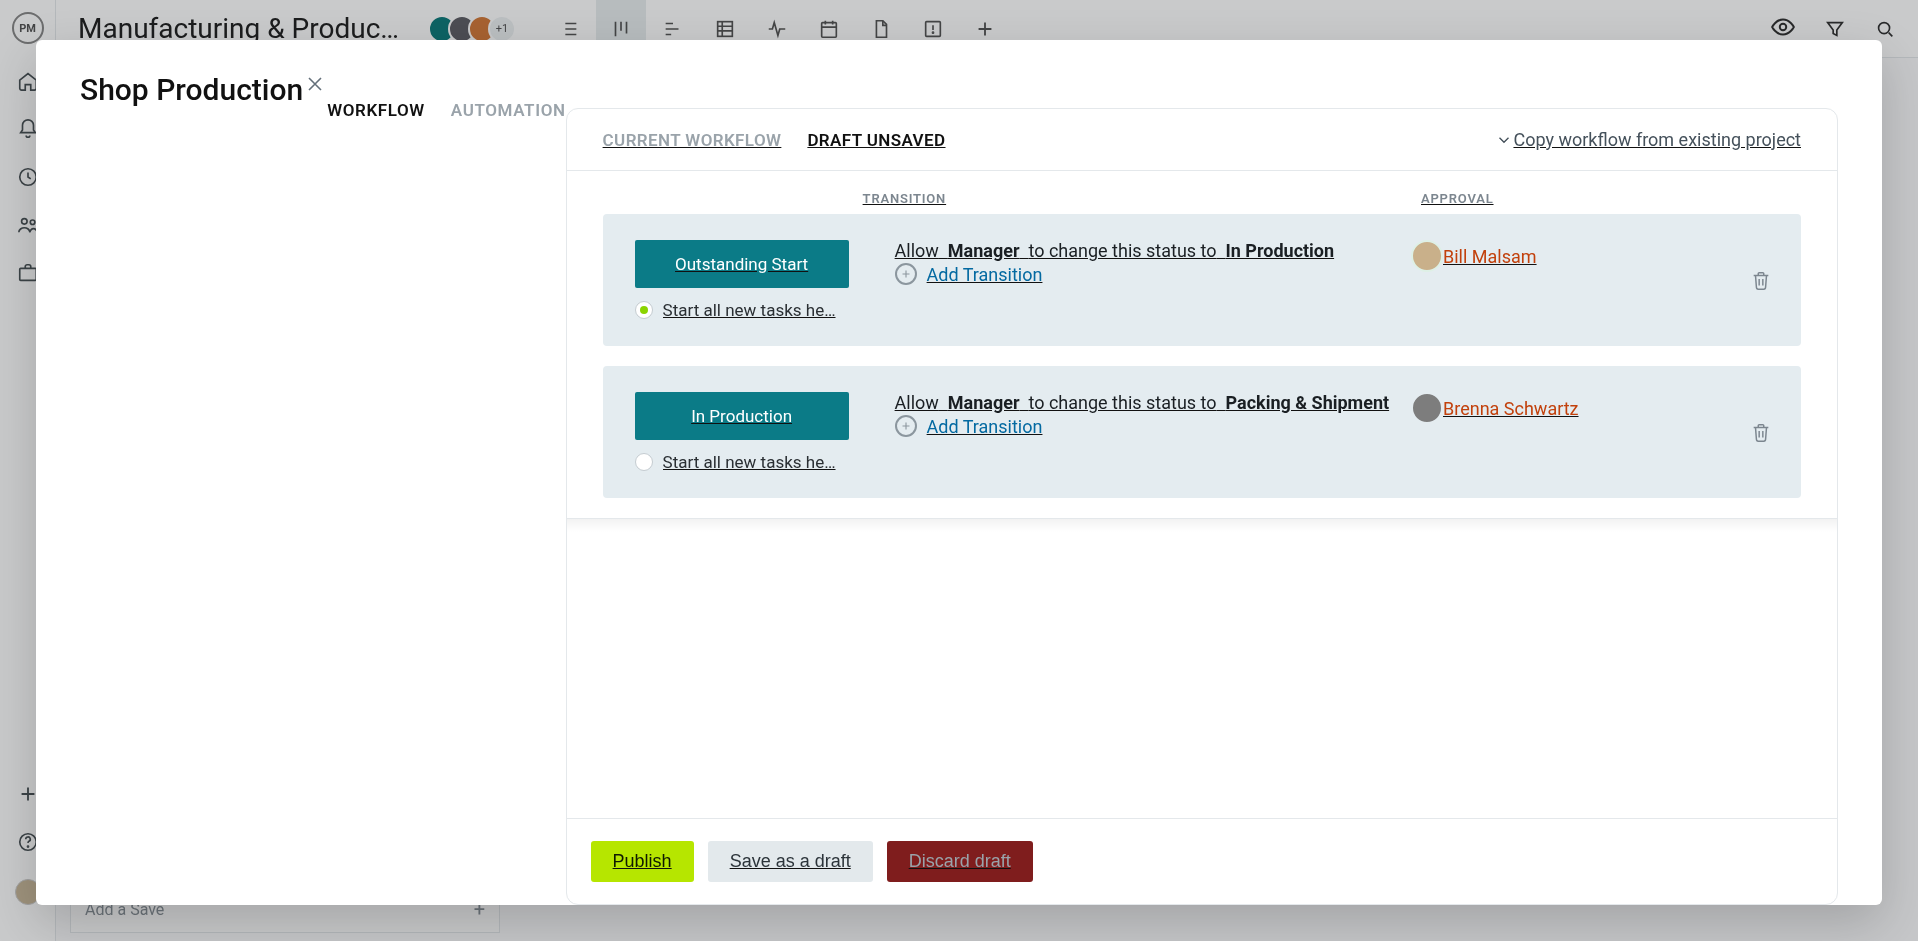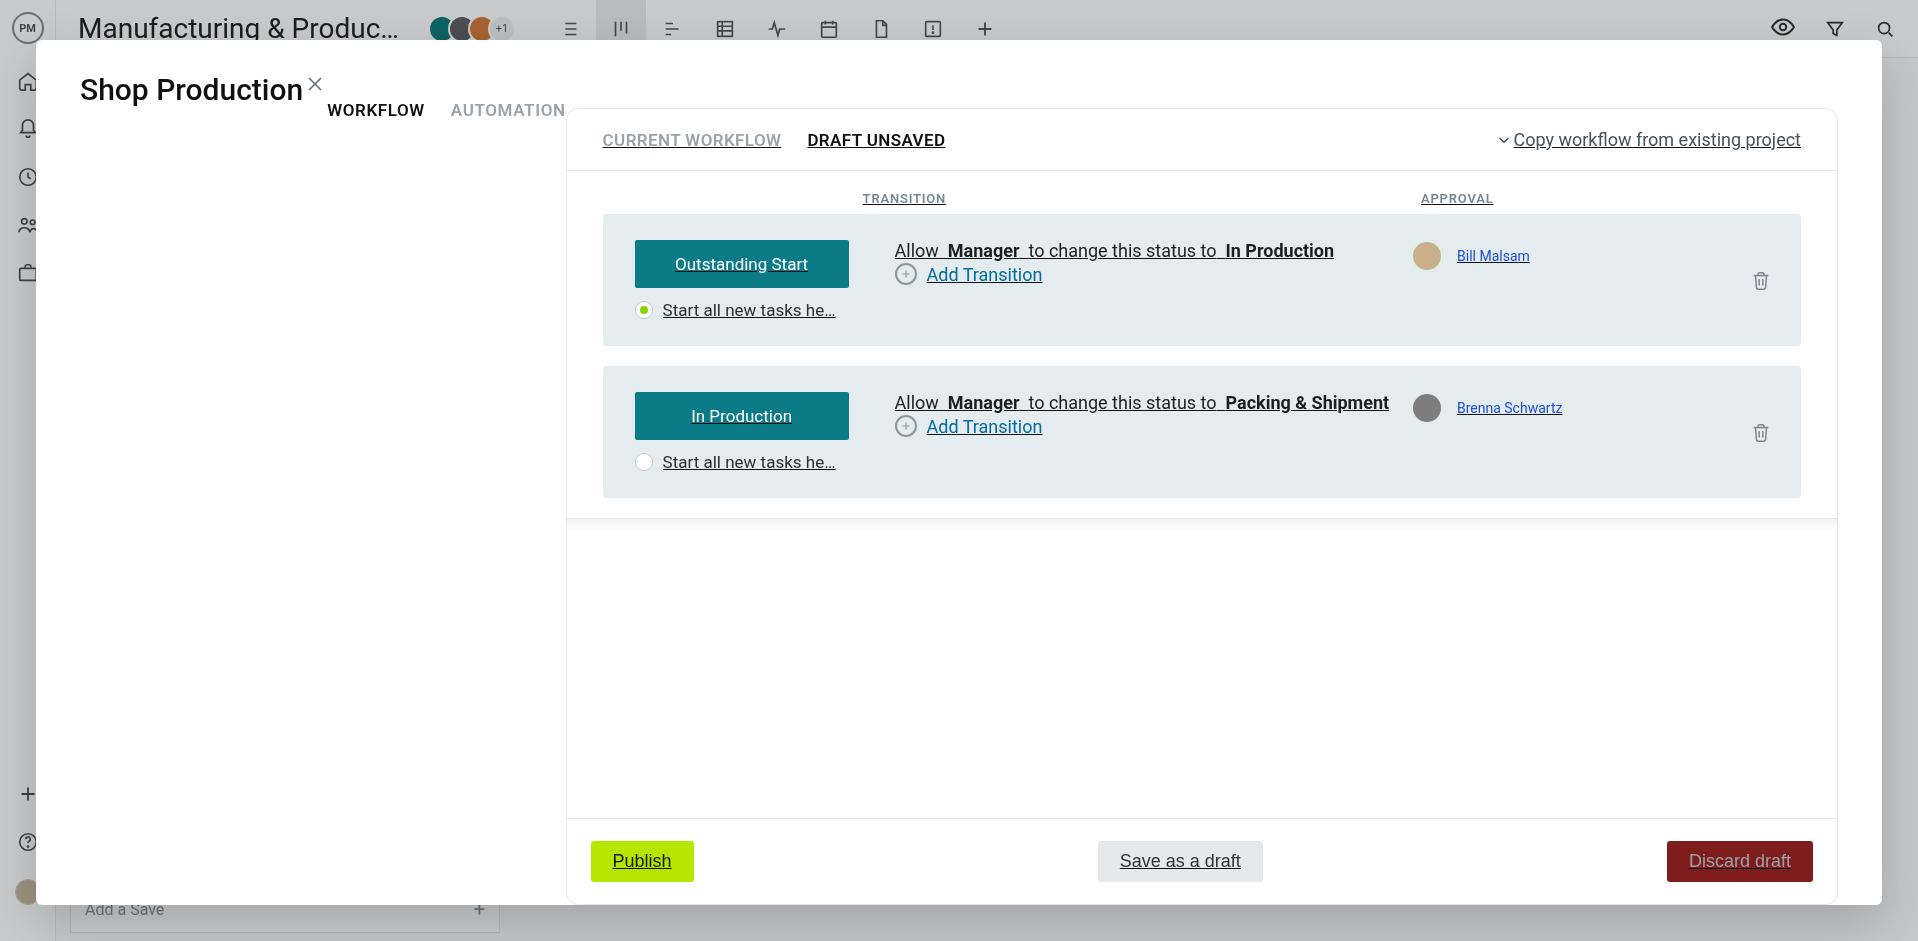--- a/index.html
+++ b/index.html
@@ -179,40 +179,40 @@
   .rule-line .strong{font-weight:700;}
   .add-transition{
     display:flex;align-items:center;gap:10px;color:#0369a1;cursor:pointer;font-size:18px;
   }
   .circle-plus{
     width:22px;height:22px;border:2px solid #8b969e;border-radius:50%;
     display:flex;align-items:center;justify-content:center;color:#8b969e;
   }
   .circle-plus svg{width:12px;height:12px;}
 
-  .approver{display:flex;align-items:center;gap:14px;font-size:14px;color:#1d4ed8;}
+  .approver{display:flex;align-items:center;font-size:18px;color:#c2410c;}
   .approver .av{width:32px;height:32px;border-radius:50%;background:#c9b08a;border:2px solid #def0e6;}
   .approver .av.grey{background:#7d7d7d;border-color:#e4ecf0;}
 
   .row-delete{
     align-self:center;color:#7c868f;cursor:pointer;
     display:flex;align-items:center;justify-content:center;
   }
 
   .shadow-strip{
     height:14px;
     margin:0 -36px;
     background:linear-gradient(to bottom, rgba(0,0,0,0.05), rgba(0,0,0,0));
     border-top:1px solid #e4e8eb;
   }
 
   .panel-footer{
     border-top:1px solid #e4e8eb;
     padding:22px 24px;
-    display:flex; justify-content:space-between; gap:22px;
+    display:flex; justify-content:flex-start; gap:14px;
   }
   .btn{
     font-size:18px; padding:10px 22px; border-radius:3px; cursor:pointer;
     border:none;
   }
   .btn-primary{background:#b6e600;color:#0f1a00;}
   .btn-secondary{background:#e3e9ec;color:#2c343a;}
   .btn-disabled{background:#7f1d1d;color:#9aa3aa;cursor:default;}
 
   

